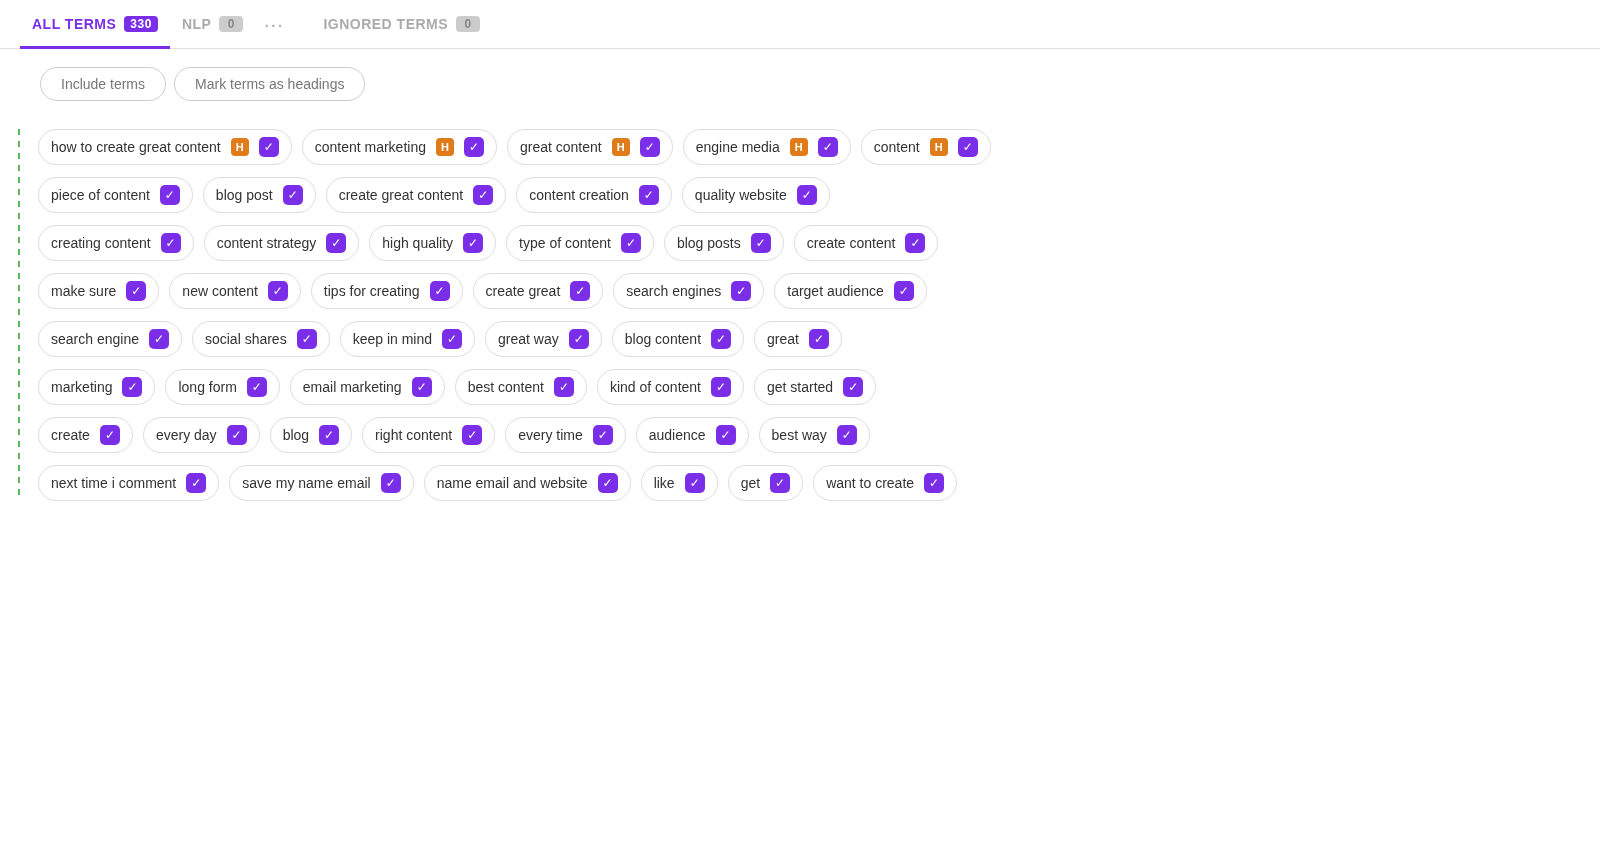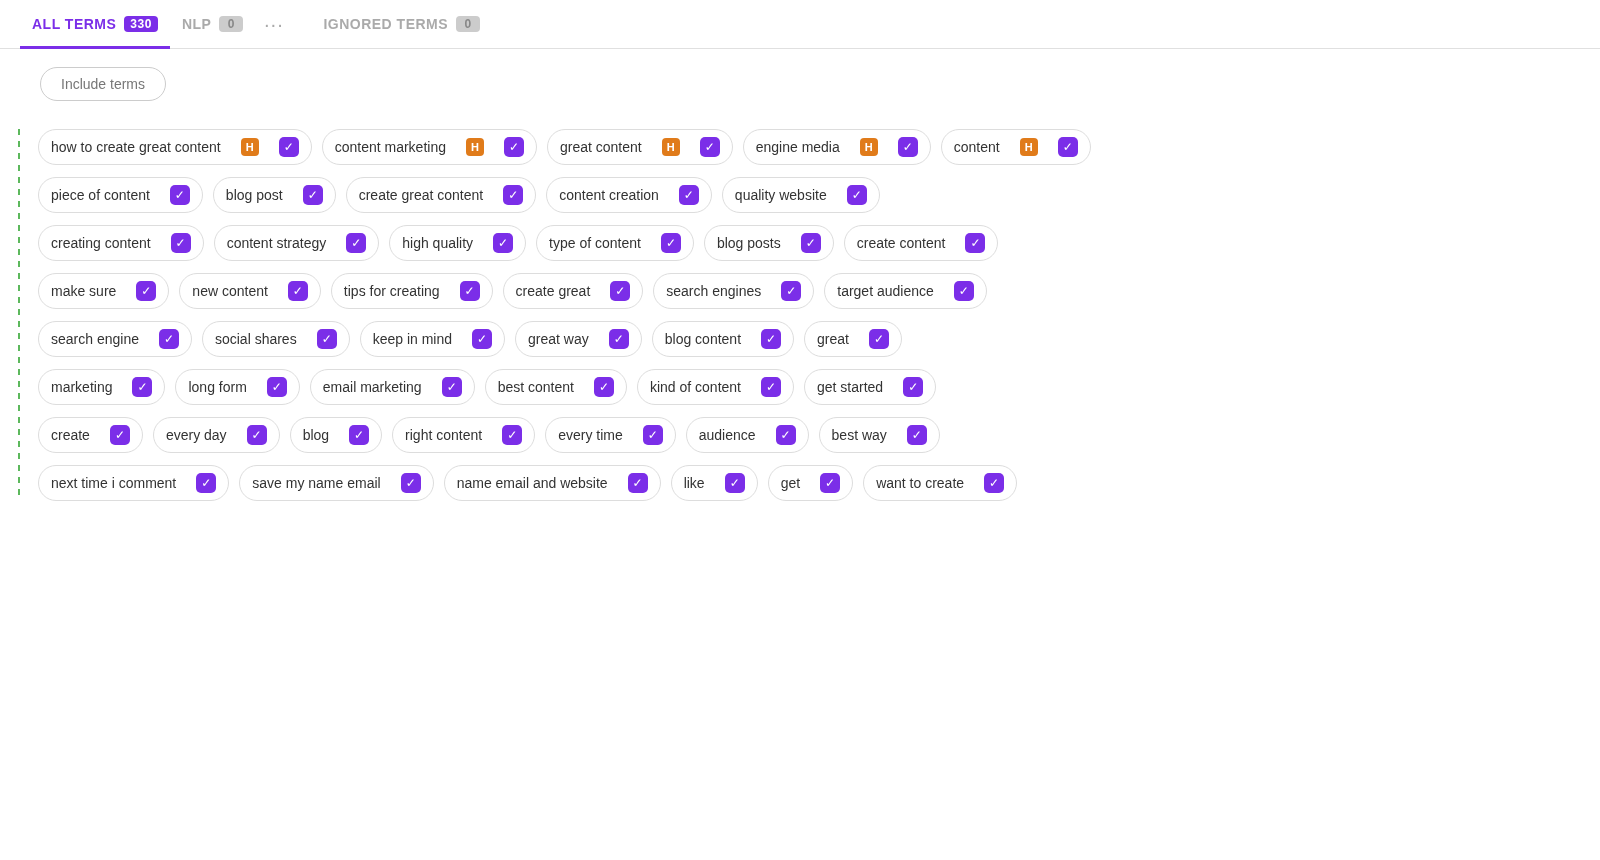--- a/index.html
+++ b/index.html
@@ -125,21 +125,21 @@
     .terms-row {
       display: flex;
       flex-wrap: wrap;
       gap: 10px;
       align-items: center;
     }
 
     .term-chip {
       display: inline-flex;
       align-items: center;
-      gap: 20px;
+      gap: 10px;
       border: 1.5px solid #ddd;
       border-radius: 30px;
       padding: 7px 12px;
       font-size: 14px;
       font-weight: 500;
       color: #333;
       background: #fff;
       cursor: pointer;
       white-space: nowrap;
     }
@@ -186,20 +186,21 @@
     <div class="tab-more">···</div>
     <div class="tab tab-ignored">
       <span>IGNORED TERMS</span>
       <span class="tab-badge gray">0</span>
     </div>
   </div>
 
 <div class="toolbar">
 
 <button class="toolbar-btn">Include terms</button>
+    <button class="toolbar-btn">Mark terms as headings</button>
   </div>
 
 <div class="content-area">
   <div class="left-border"></div>
   <div class="terms-grid">
 
   <div class="terms-row">
         <div class="term-chip">
           <span>how to create great content</span>
           <span class="h-badge">H</span>

